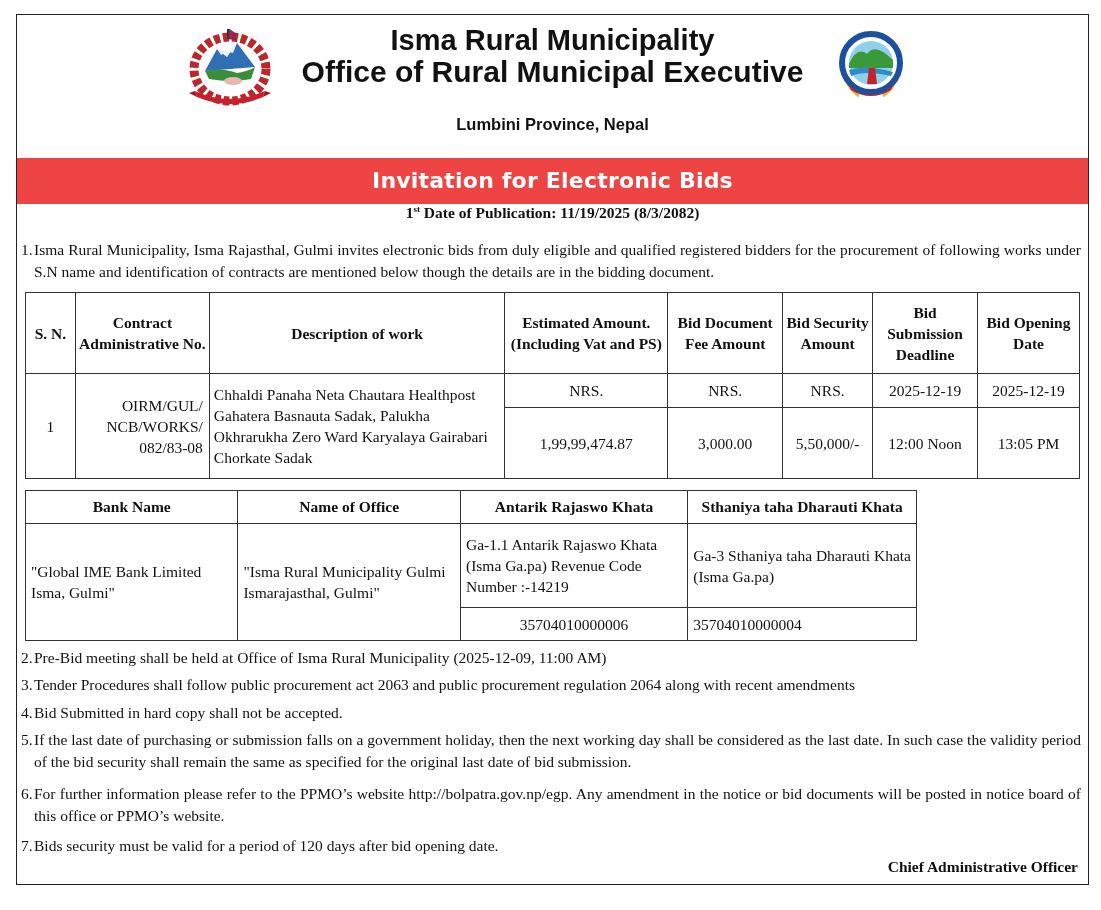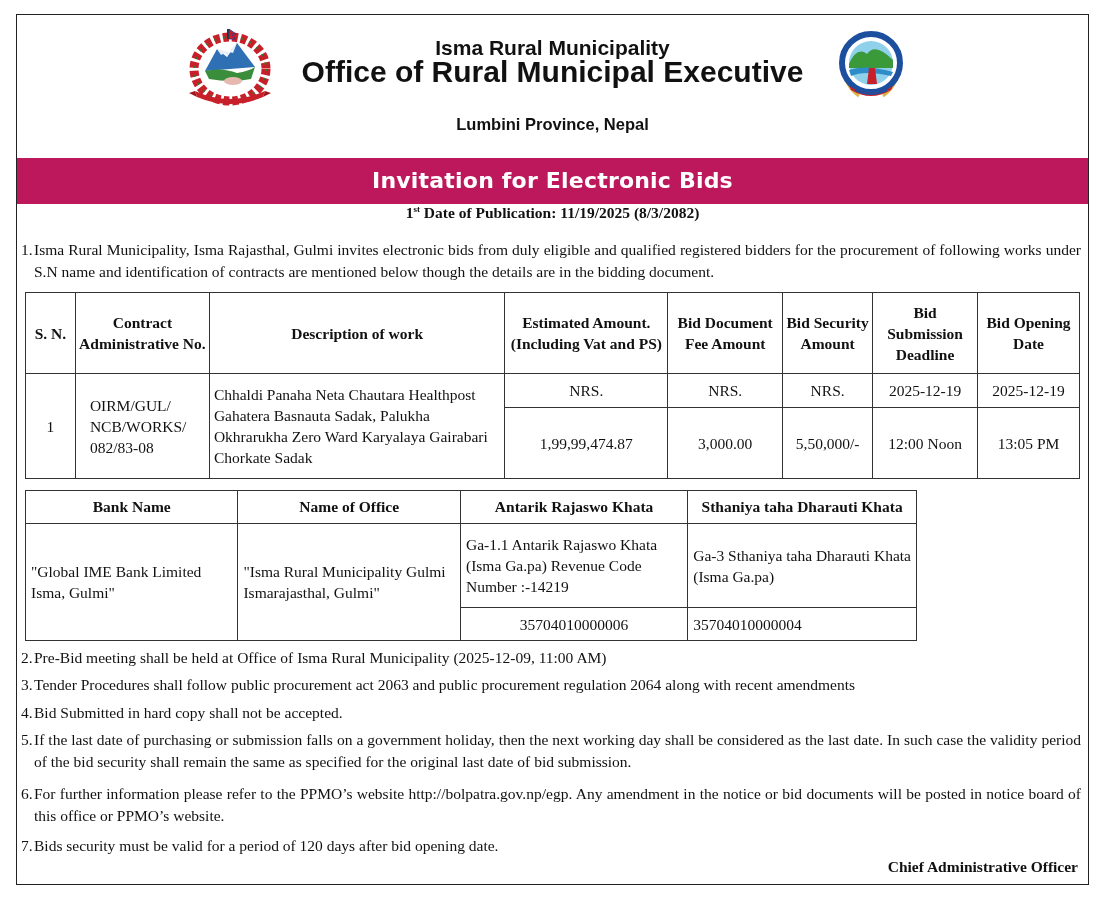--- a/index.html
+++ b/index.html
@@ -8,31 +8,31 @@
 
   .frame {
     position: absolute; left: 16px; top: 14px; width: 1073px; height: 871px;
     border: 1.5px solid #222;
   }
 
   
   .header { position: absolute; left: 0; top: 0; width: 100%; height: 144px; }
   .h-line { position: absolute; left: 0; width: 100%; text-align: center;
             font-family: "Liberation Sans", sans-serif; font-weight: bold; color: #111; }
-  .h1 { top: 9px;  font-size: 21px; margin-top: 12px; }
+  .h1 { top: 9px;  font-size: 29px; }
   .h2 { top: 40px; font-size: 30px; }
   .h3 { top: 82px; font-size: 20px; }
   .h4 { top: 100px; font-size: 16.5px; }
 
   .logo-left { position: absolute; left: 170px; top: 12px; width: 86px; height: 80px; }
   .logo-right { position: absolute; left: 818px; top: 13px; width: 72px; height: 76px; }
 
   .title-bar {
     position: absolute; left: 0; top: 143px; width: 100%; height: 46px;
-    background: #be185d; color: #fff; text-align: center;
+    background: #ef4444; color: #fff; text-align: center;
     font-family: "DejaVu Sans", sans-serif; font-weight: bold; font-size: 22px;
     line-height: 46px; letter-spacing: 0.2px;
   }
 
   .pubdate {
     position: absolute; left: 0; top: 189px; width: 100%; text-align: center;
     font-weight: bold; font-size: 15.5px;
   }
   .pubdate sup { font-size: 9px; vertical-align: 6px; }
 
@@ -44,21 +44,21 @@
   .justify { text-align: justify; }
 
   table { border-collapse: collapse; position: absolute; }
   td, th { border: 1px solid #333; font-size: 15.5px; }
 
   
   .t1 { left: 8px; top: 277px; width: 1055px; }
   .t1 th { font-weight: bold; text-align: center; line-height: 21px; padding: 4px 2px; height: 81px; }
   .t1 td { text-align: center; line-height: 21px; }
   .t1 .desc { text-align: left; padding: 4px 4px; line-height: 21px; }
-  .t1 .cid  { text-align: left; padding: 4px 14px; }
+  .t1 .cid  { text-align: right; padding: 4px 6px; }
 
   
   .t2 { left: 8px; top: 475px; width: 892px; }
   .t2 th { font-weight: bold; text-align: center; height: 33px; }
   .t2 td { line-height: 21px; padding: 2px 5px; }
 
   .signature {
     position: absolute; right: 10px; top: 843px; font-weight: bold; font-size: 15.5px;
   }
 </style>

